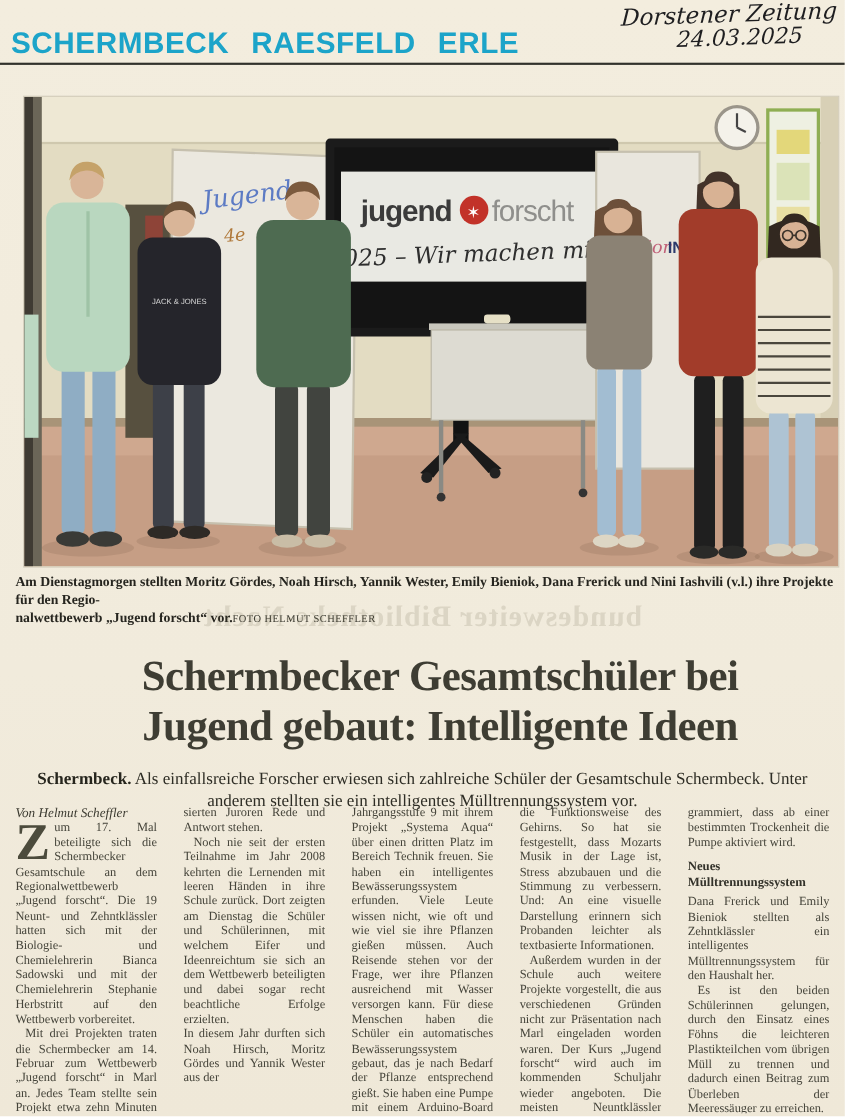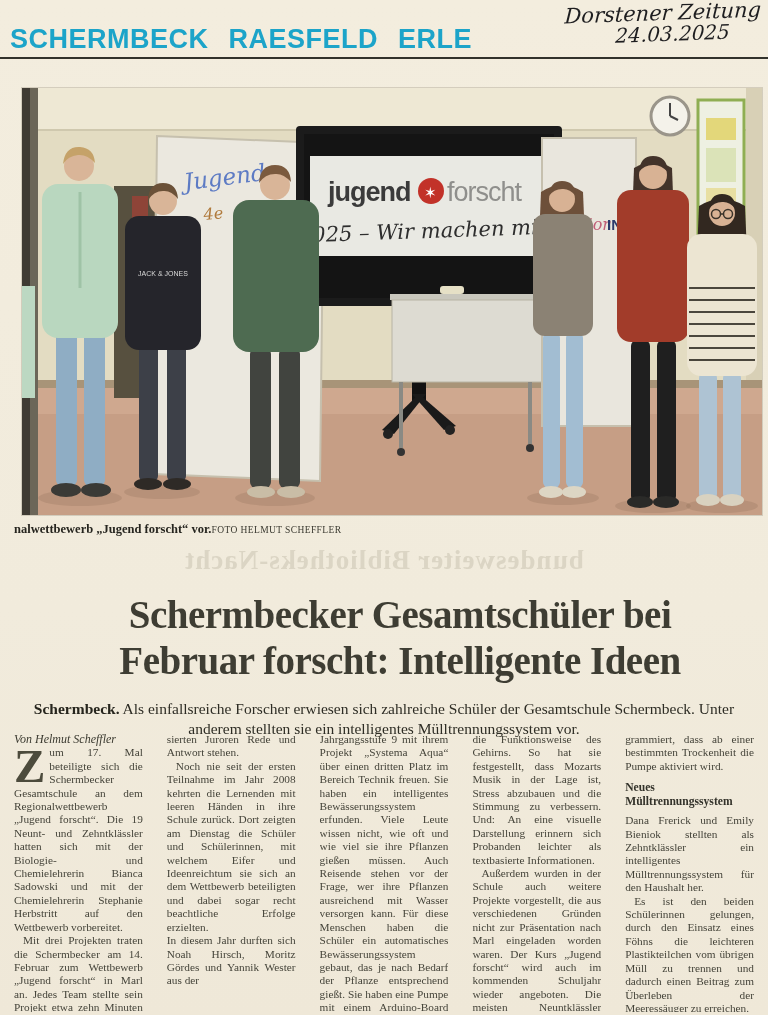--- a/index.html
+++ b/index.html
@@ -257,31 +257,32 @@
         <g fill="none" stroke="#3a332a" stroke-width="1.5">
           <circle cx="694" cy="126" r="4.5"></circle>
           <circle cx="706" cy="126" r="4.5"></circle>
           <line x1="698" y1="126" x2="702" y2="126"></line>
         </g>
       </g>
     </svg>
   </div>
 
   <div class="caption">
+    <div>Am Dienstagmorgen stellten Moritz Gördes, Noah Hirsch, Yannik Wester, Emily Bieniok, Dana Frerick und Nini Iashvili (v.l.) ihre Projekte für den Regio-</div>
     <div class="caption-line2">
       <span>nalwettbewerb „Jugend forscht“ vor.</span>
       <span class="credit">FOTO HELMUT SCHEFFLER</span>
     </div>
   </div>
 
   <div class="ghost">bundesweiter Bibliotheks-Nacht</div>
 
   <h1 class="headline">
     <span>Schermbecker Gesamtschüler bei</span><br>
-    <span>Februar forscht: Intelligente Ideen</span>
+    <span>Jugend gebaut: Intelligente Ideen</span>
   </h1>
 
   <div class="standfirst">
     <b>Schermbeck.</b><span> Als einfallsreiche Forscher erwiesen sich zahlreiche Schüler der Gesamtschule Schermbeck. Unter anderem stellten sie ein intelligentes Mülltrennungssystem vor.</span>
   </div>
 
   <div class="columns">
 
     <div class="col">
       <p class="byline">Von Helmut Scheffler</p>

